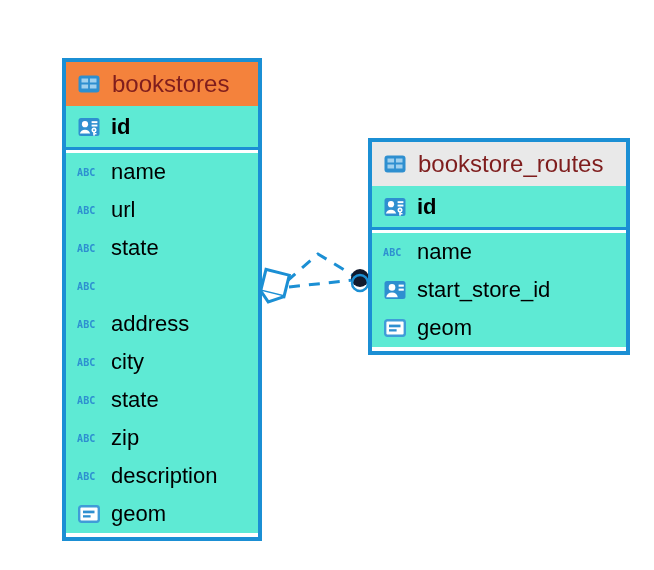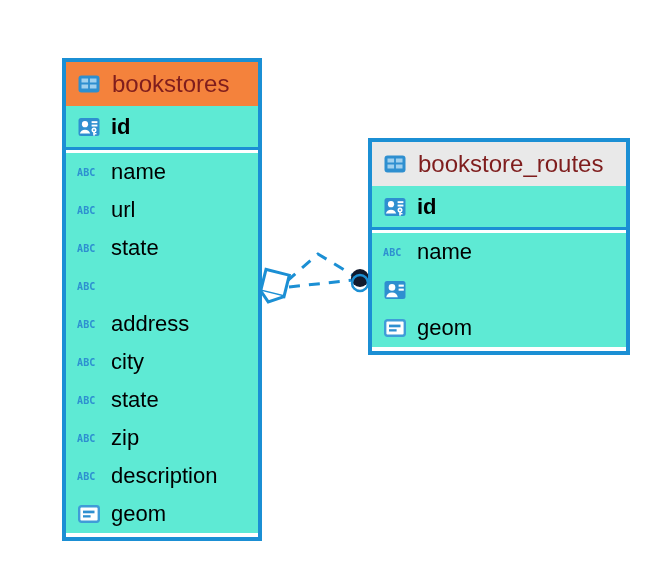--- a/index.html
+++ b/index.html
@@ -294,20 +294,21 @@
       <div class="field-row">
         <span class="field-icon">
           <svg width="24" height="24" viewBox="0 0 24 24">
             <rect x="1.5" y="3" width="21" height="18" rx="2.5" fill="#2e8fd0"></rect>
             <circle cx="9" cy="9.4" r="3.3" fill="#ffffff"></circle>
             <path d="M 3.2 19.2 a 5.9 5.9 0 0 1 11.6 0 z" fill="#ffffff"></path>
             <rect x="15.6" y="6.6" width="5.2" height="2.1" fill="#ffffff"></rect>
             <rect x="15.6" y="10.6" width="5.2" height="2.1" fill="#ffffff"></rect>
           </svg>
         </span>
+        <span class="field-label">start_store_id</span>
       </div>
 
 
       <div class="field-row">
         <span class="field-icon">
           <svg width="24" height="24" viewBox="0 0 24 24">
             <rect x="2.2" y="4.2" width="19.6" height="15.6" rx="2.2" fill="#ffffff" stroke="#3f9cd8" stroke-width="2.4"></rect>
             <rect x="6" y="8.6" width="11.5" height="2.7" fill="#2e8fd0"></rect>
             <rect x="6" y="13.2" width="7.6" height="2.3" fill="#2e8fd0"></rect>
           </svg>

